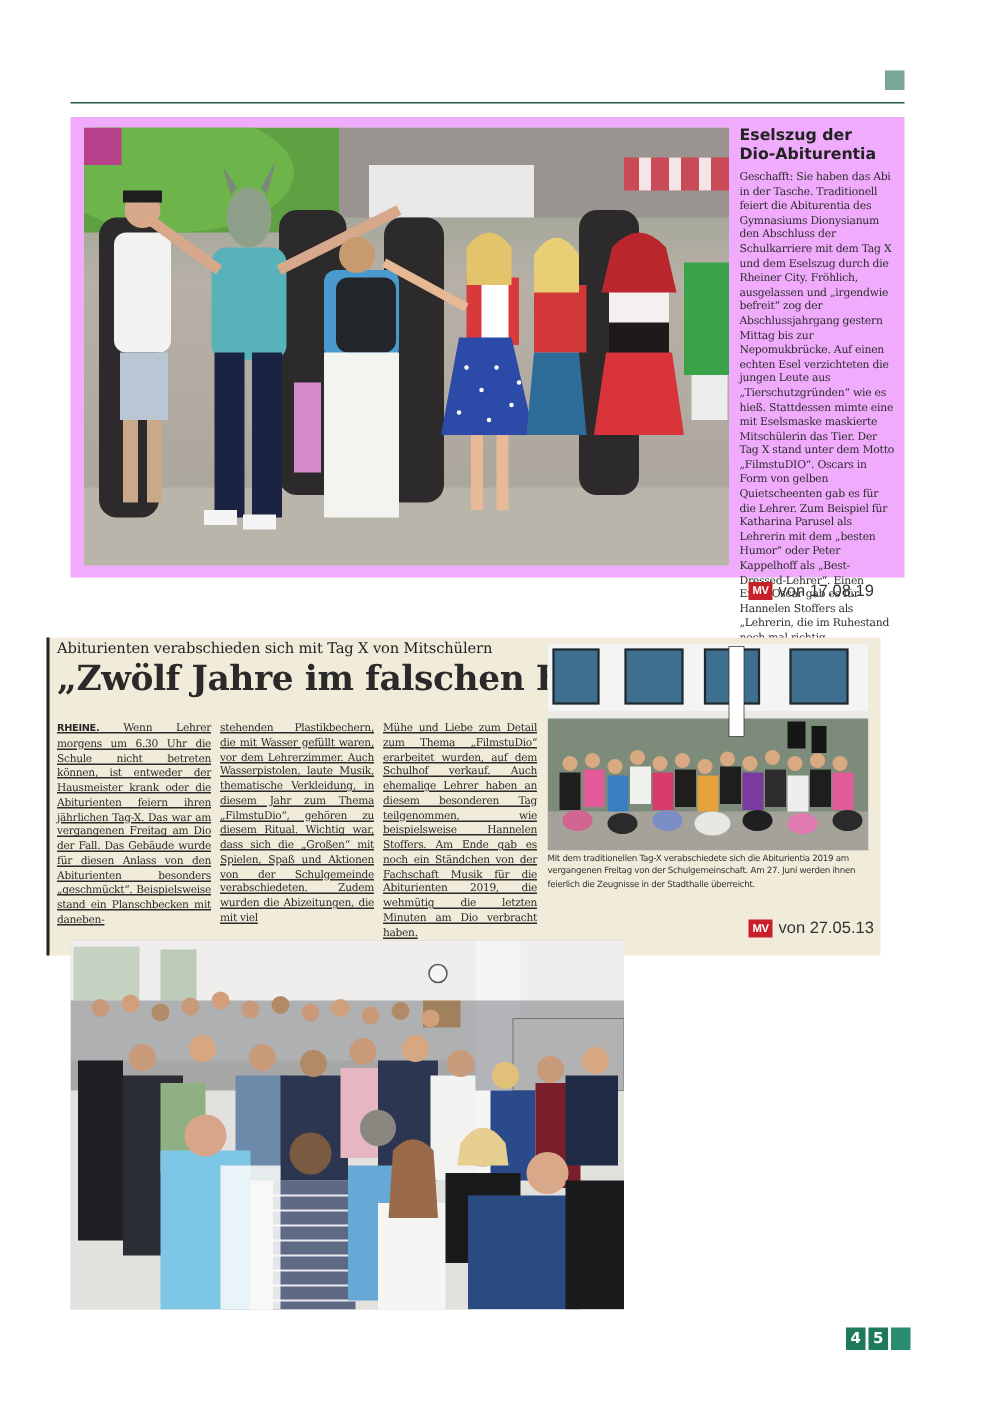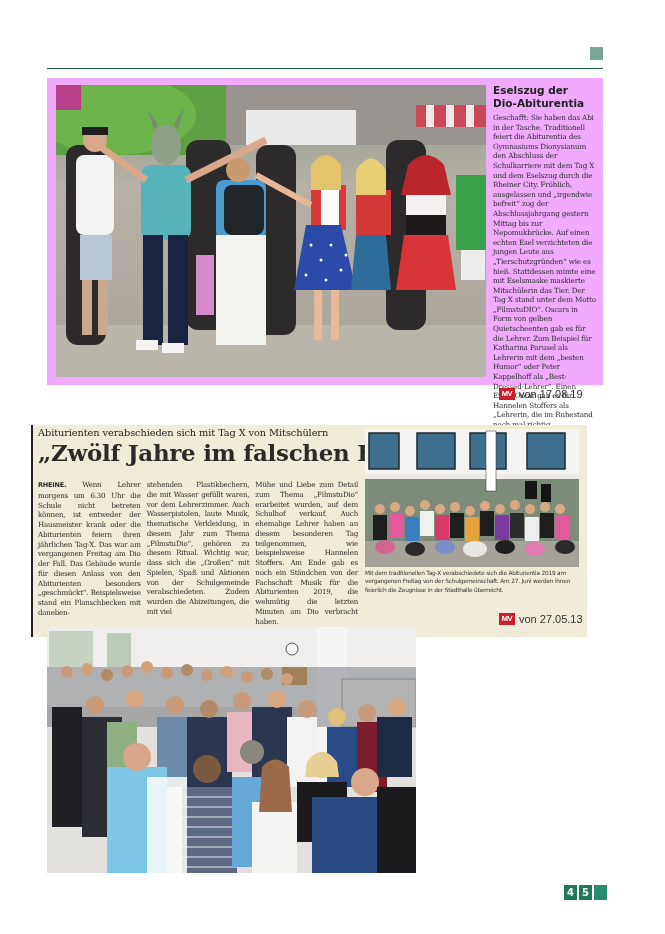--- a/index.html
+++ b/index.html
@@ -14,21 +14,21 @@
   .side { position: absolute; left: 446px; top: 6px; width: 104px; }
   .side-title { font-family: "DejaVu Sans", sans-serif; font-weight: bold; font-size: 10.5px; line-height: 13px; color: #222; margin: 0 0 3px 0; }
   .side-body { font-family: "DejaVu Serif", serif; font-size: 7.2px; line-height: 9.6px; color: #2b2b2b; letter-spacing: -0.15px; }
 
   .source { position: absolute; font-family: "Liberation Sans", sans-serif; font-size: 11px; color: #333; display: flex; align-items: flex-end; gap: 4px; }
   .mv-logo { width: 16px; height: 12px; background: #c8202a; color: #fff; font-family: "Liberation Sans", sans-serif; font-weight: bold; font-size: 7.5px; line-height: 12px; text-align: center; letter-spacing: -0.3px; }
 
   .box2 { position: absolute; left: 31px; top: 425px; width: 556px; height: 212px; background: #f1ecd9; border-left: 2px solid #222; box-sizing: border-box; }
   .kicker { position: absolute; left: 5px; top: 2px; font-family: "DejaVu Serif", serif; font-size: 9.8px; color: #222; letter-spacing: -0.1px; }
   .headline { position: absolute; left: 5px; top: 14px; font-family: "DejaVu Serif", serif; font-weight: bold; font-size: 23px; color: #2a2a2a; letter-spacing: -0.3px; white-space: nowrap; }
-  .cols { position: absolute; left: 5px; top: 55px; width: 320px; display: flex; gap: 6px; }
+  .cols { position: absolute; left: 5px; top: 55px; width: 320px; display: flex; gap: 6px; text-decoration: underline; }
   .col { width: 104px; font-family: "DejaVu Serif", serif; font-size: 7.1px; line-height: 9.75px; color: #2b2b2b; text-align: justify; letter-spacing: -0.2px; }
   .dateline { font-family: "DejaVu Sans", sans-serif; font-weight: bold; font-size: 6.5px; }
   .photo2 { position: absolute; left: 332px; top: 4px; width: 214px; height: 138px; overflow: hidden; background: #e9e7e2; }
   .caption2 { position: absolute; left: 332px; top: 144px; width: 220px; font-family: "DejaVu Sans", sans-serif; font-size: 5.8px; line-height: 8.3px; color: #333; letter-spacing: -0.2px; }
 
   .photo3 { position: absolute; left: 47px; top: 627px; width: 369px; height: 246px; overflow: hidden; background: #d9d6d3; }
 
   .pagenum { position: absolute; left: 564px; top: 885px; display: flex; gap: 2px; }
   .pn { width: 13px; height: 15px; background: #1f7a5c; color: #fff; font-family: "DejaVu Sans", sans-serif; font-weight: bold; font-size: 10px; line-height: 15px; text-align: center; }
   .pn.blank { background: #2a8c6e; }

